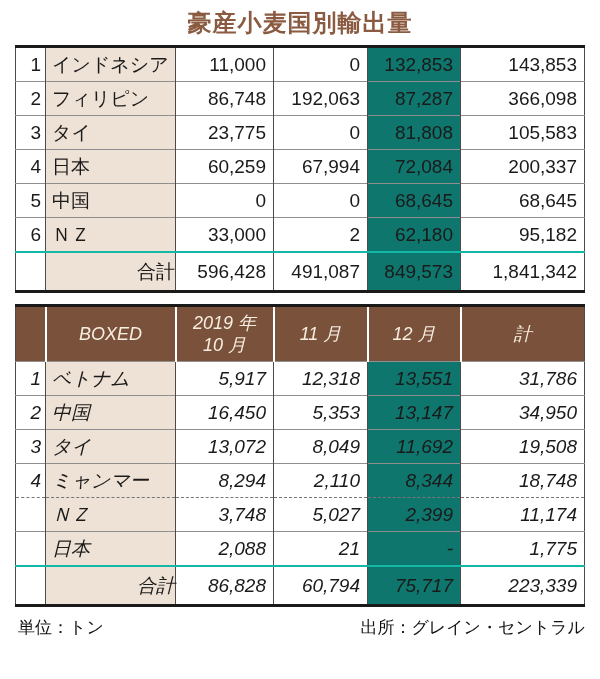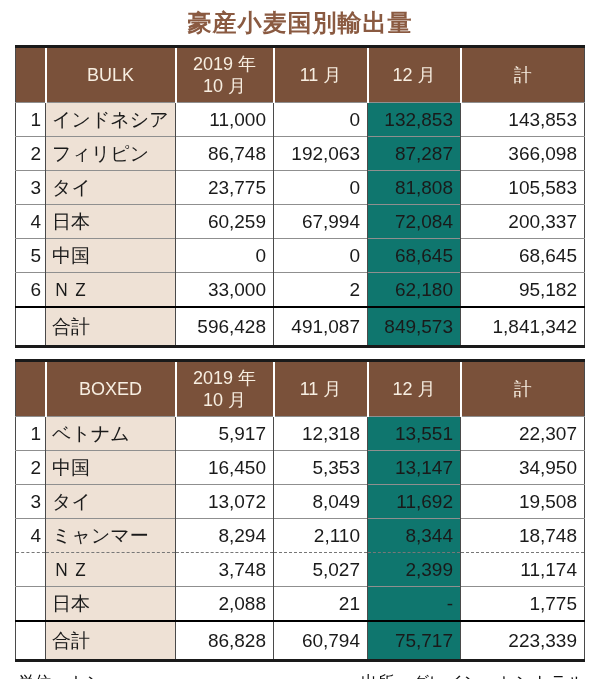--- a/index.html
+++ b/index.html
@@ -11,21 +11,21 @@
   .title{
     text-align:center;font-size:24px;font-weight:bold;color:#8a5a41;
     margin:7px 0 6px 0;letter-spacing:1px;
   }
   table.data{
     border-collapse:collapse;table-layout:fixed;
     width:569px;margin-left:15px;
     border-left:1px solid #4a4a4a;border-right:1px solid #4a4a4a;
     border-top:3px solid #1a1a1a;border-bottom:3px solid #1a1a1a;
   }
-  table.data + table.data{margin-top:11px;}
+  table.data + table.data{margin-top:11px;font-style:italic;}
   col.c-no{width:30px;}
   col.c-name{width:130px;}
   col.c-oct{width:98px;}
   col.c-nov{width:94px;}
   col.c-dec{width:93px;}
   col.c-tot{width:124px;}
   th{
     background:#7a513a;color:#f7eee1;font-weight:normal;
     font-size:18px;height:54px;line-height:1.25;
     white-space:pre-line;text-align:center;padding:0;
@@ -37,21 +37,21 @@
     padding:0 7px 0 0;vertical-align:middle;
     border-top:1px solid #8f8f8f;border-left:1px solid #4a4a4a;
     background:#ffffff;
   }
   td:first-child{border-left:none;}
   td.no{padding:0 4px 0 0;}
   td.country{
     text-align:left;padding:0 0 0 6px;background:#eee1d5;
   }
   td.dec{background:#0f766e;}
-  tr.total td{border-top:2px solid #000000;height:37px;}
+  tr.total td{border-top:2px solid #14b8a6;height:37px;text-align:right;}
   tr.dashed-top td{border-top:1px dashed #777777;}
   .footer{
     width:567px;margin:9px 15px 0 18px;
     display:flex;justify-content:space-between;
     font-size:17px;color:#111111;
   }
 </style>
 </head>
 <body>
 
@@ -60,29 +60,20 @@
 <table class="data">
   <colgroup>
     <col class="c-no">
       <col class="c-name">
       <col class="c-oct">
       <col class="c-nov">
       <col class="c-dec">
       <col class="c-tot">
   </colgroup>
   <tbody>
-      <tr>
-    <th></th>
-    <th>BULK</th>
-    <th>2019 年
-10 月</th>
-    <th>11 月</th>
-    <th>12 月</th>
-    <th>計</th>
-  </tr>
   <tr>
     <td class="no">1</td>
     <td class="country">インドネシア</td>
     <td>11,000</td>
     <td>0</td>
     <td class="dec">132,853</td>
     <td>143,853</td>
   </tr>
   <tr>
     <td class="no">2</td>
@@ -153,21 +144,21 @@
     <th>11 月</th>
     <th>12 月</th>
     <th>計</th>
   </tr>
   <tr>
     <td class="no">1</td>
     <td class="country">ベトナム</td>
     <td>5,917</td>
     <td>12,318</td>
     <td class="dec">13,551</td>
-    <td>22,307</td>
+    <td>31,786</td>
   </tr>
   <tr>
     <td class="no">2</td>
     <td class="country">中国</td>
     <td>16,450</td>
     <td>5,353</td>
     <td class="dec">13,147</td>
     <td>34,950</td>
   </tr>
   <tr>

